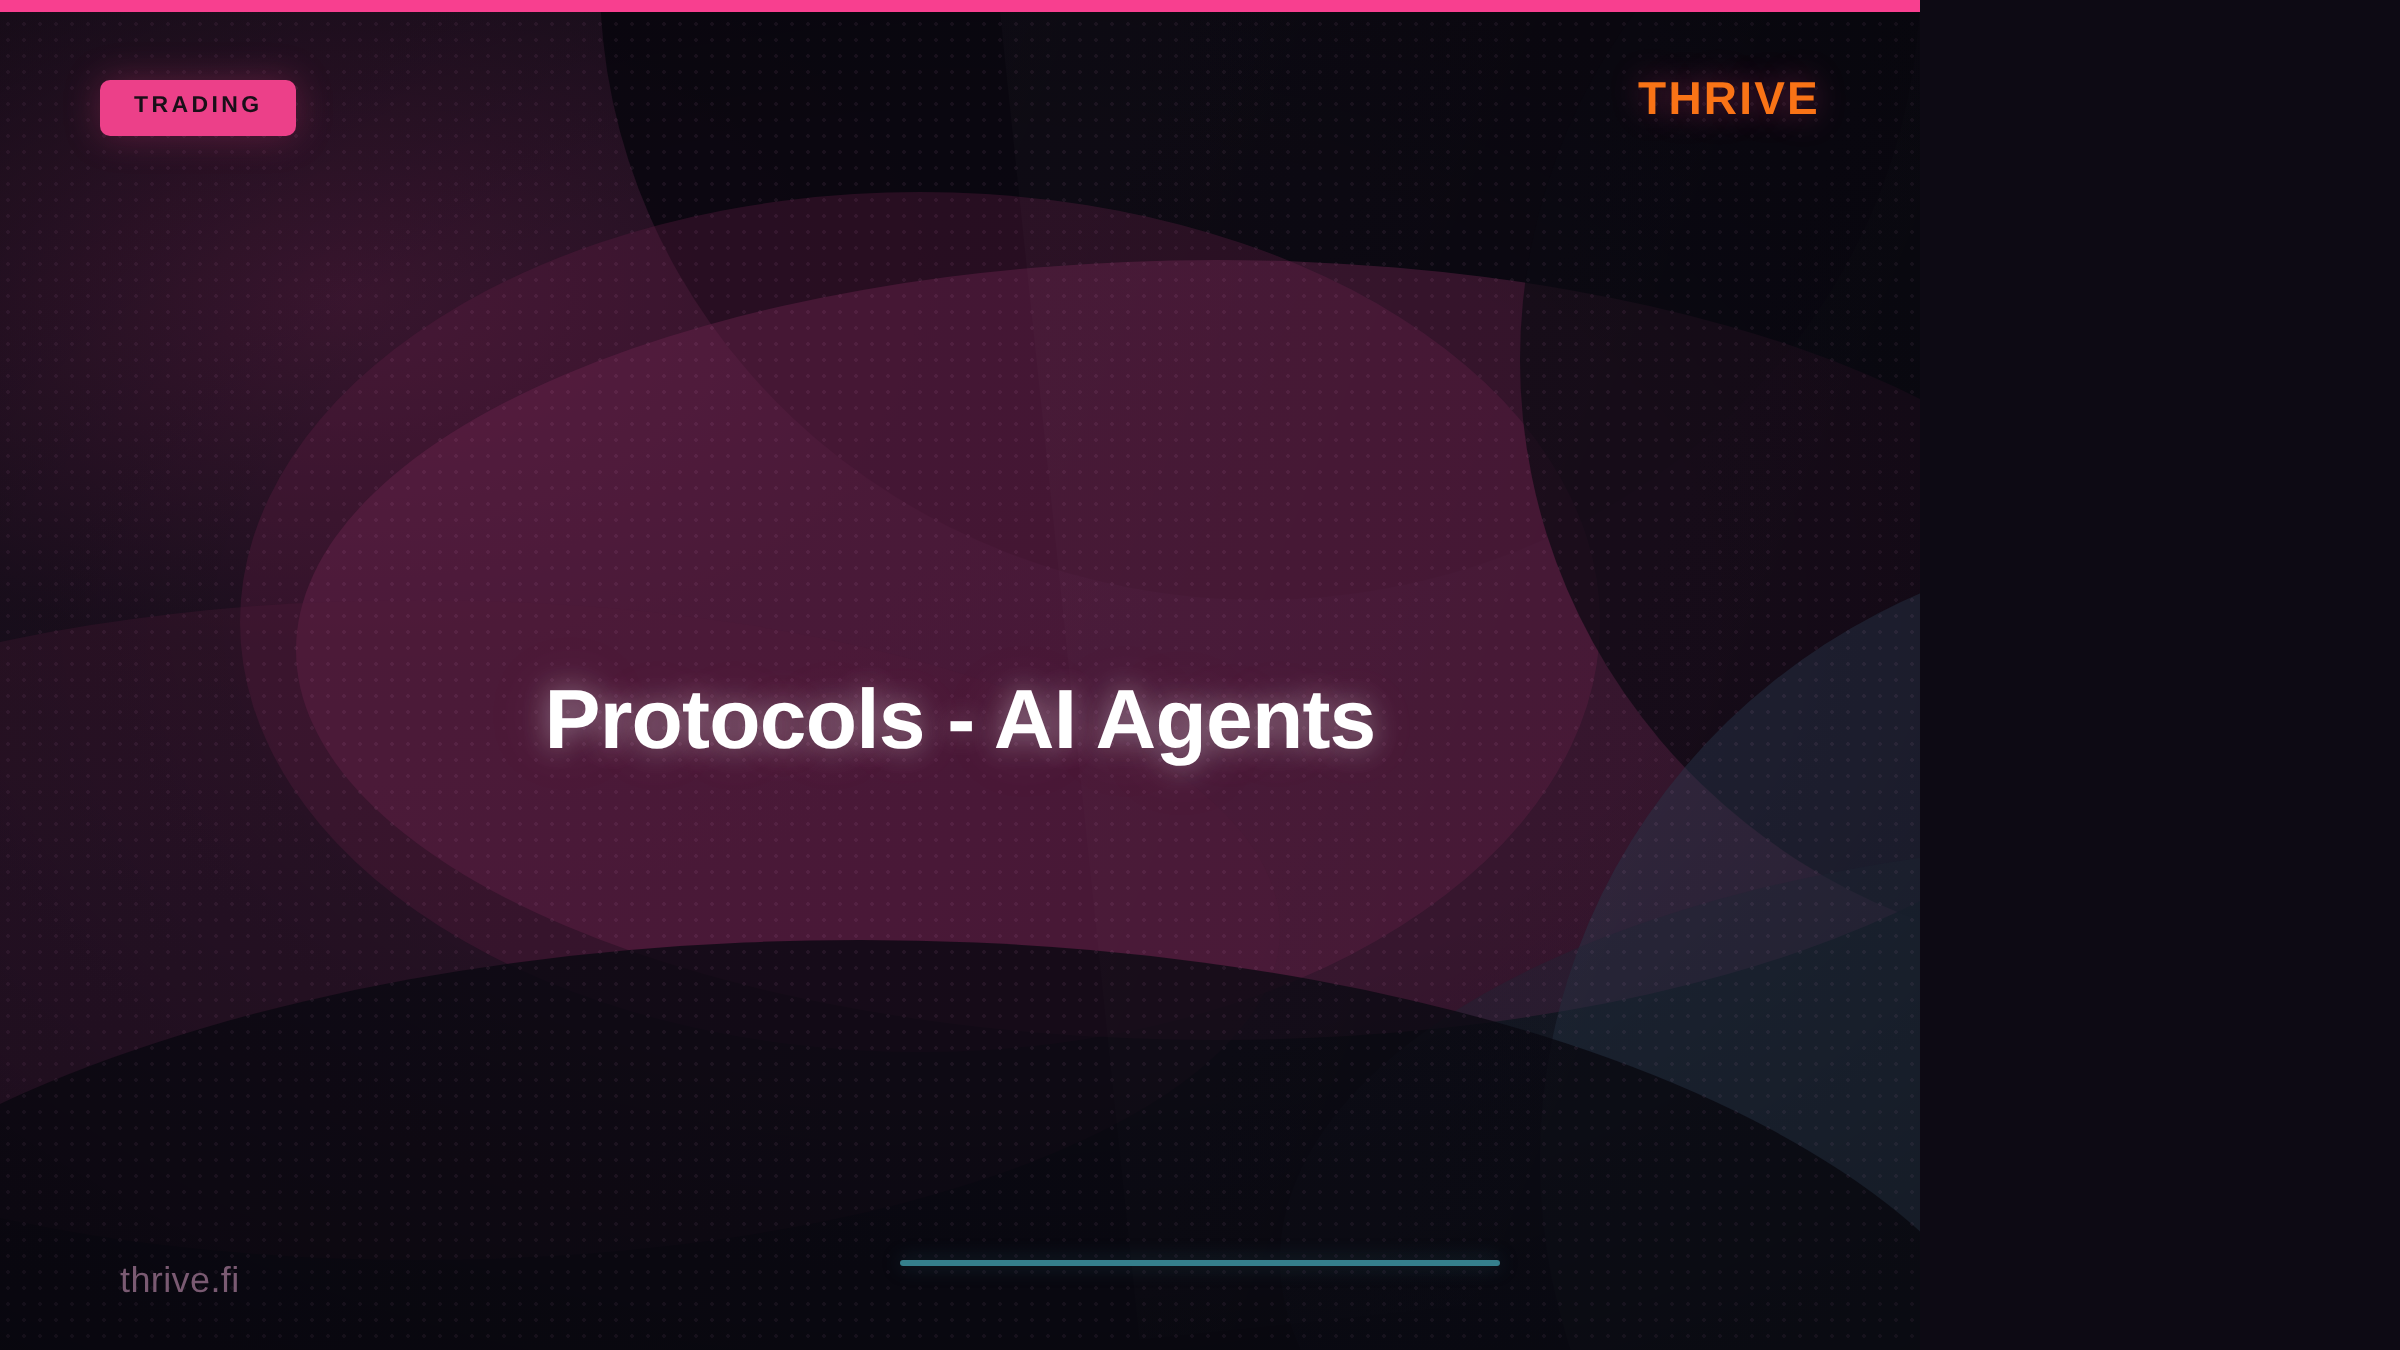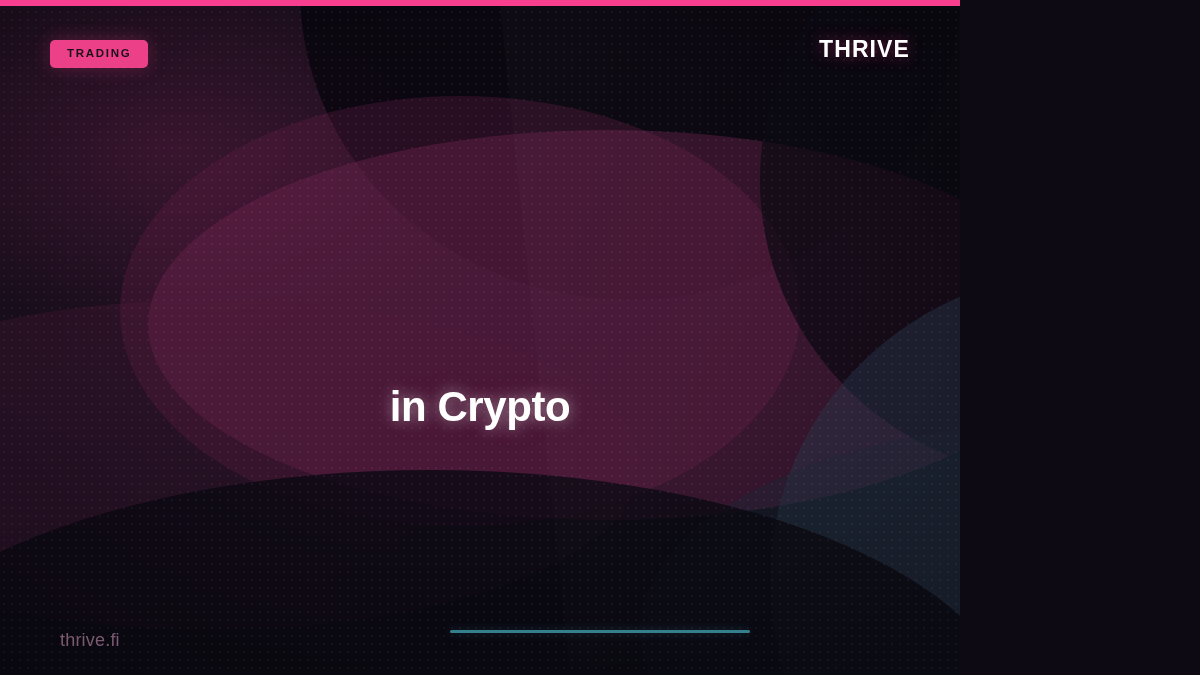--- a/index.html
+++ b/index.html
@@ -204,23 +204,23 @@
     <div class="dots"></div>
     <div class="vignette"></div>
   </div>
 
   <div id="accent-bar" style="background: rgb(248, 63, 143);"></div>
 
   <div id="badge" style="background: rgb(236, 64, 137);">
     <span class="badge-label">TRADING</span>
   </div>
 
-  <div id="brand" style="color: #ffffff; text-align: right;">THRIVE</div>
+  <div id="brand" style="color: #f97316; text-align: right;">THRIVE</div>
 
   <div id="title-wrap">
-    <h1 id="title" style="color: rgb(255, 255, 255);"><br><br><br><span>in Crypto</span></h1>
+    <h1 id="title" style="color: rgb(255, 255, 255);"><br><br><span>Protocols - AI Agents</span><br></h1>
   </div>
 
   <div id="footer-url" style="color: rgb(122, 90, 114);">thrive.fi</div>
 
   <div id="footer-rule" style="background: rgb(53, 127, 140);"></div>
 
 </div>
 
 </body></html>

